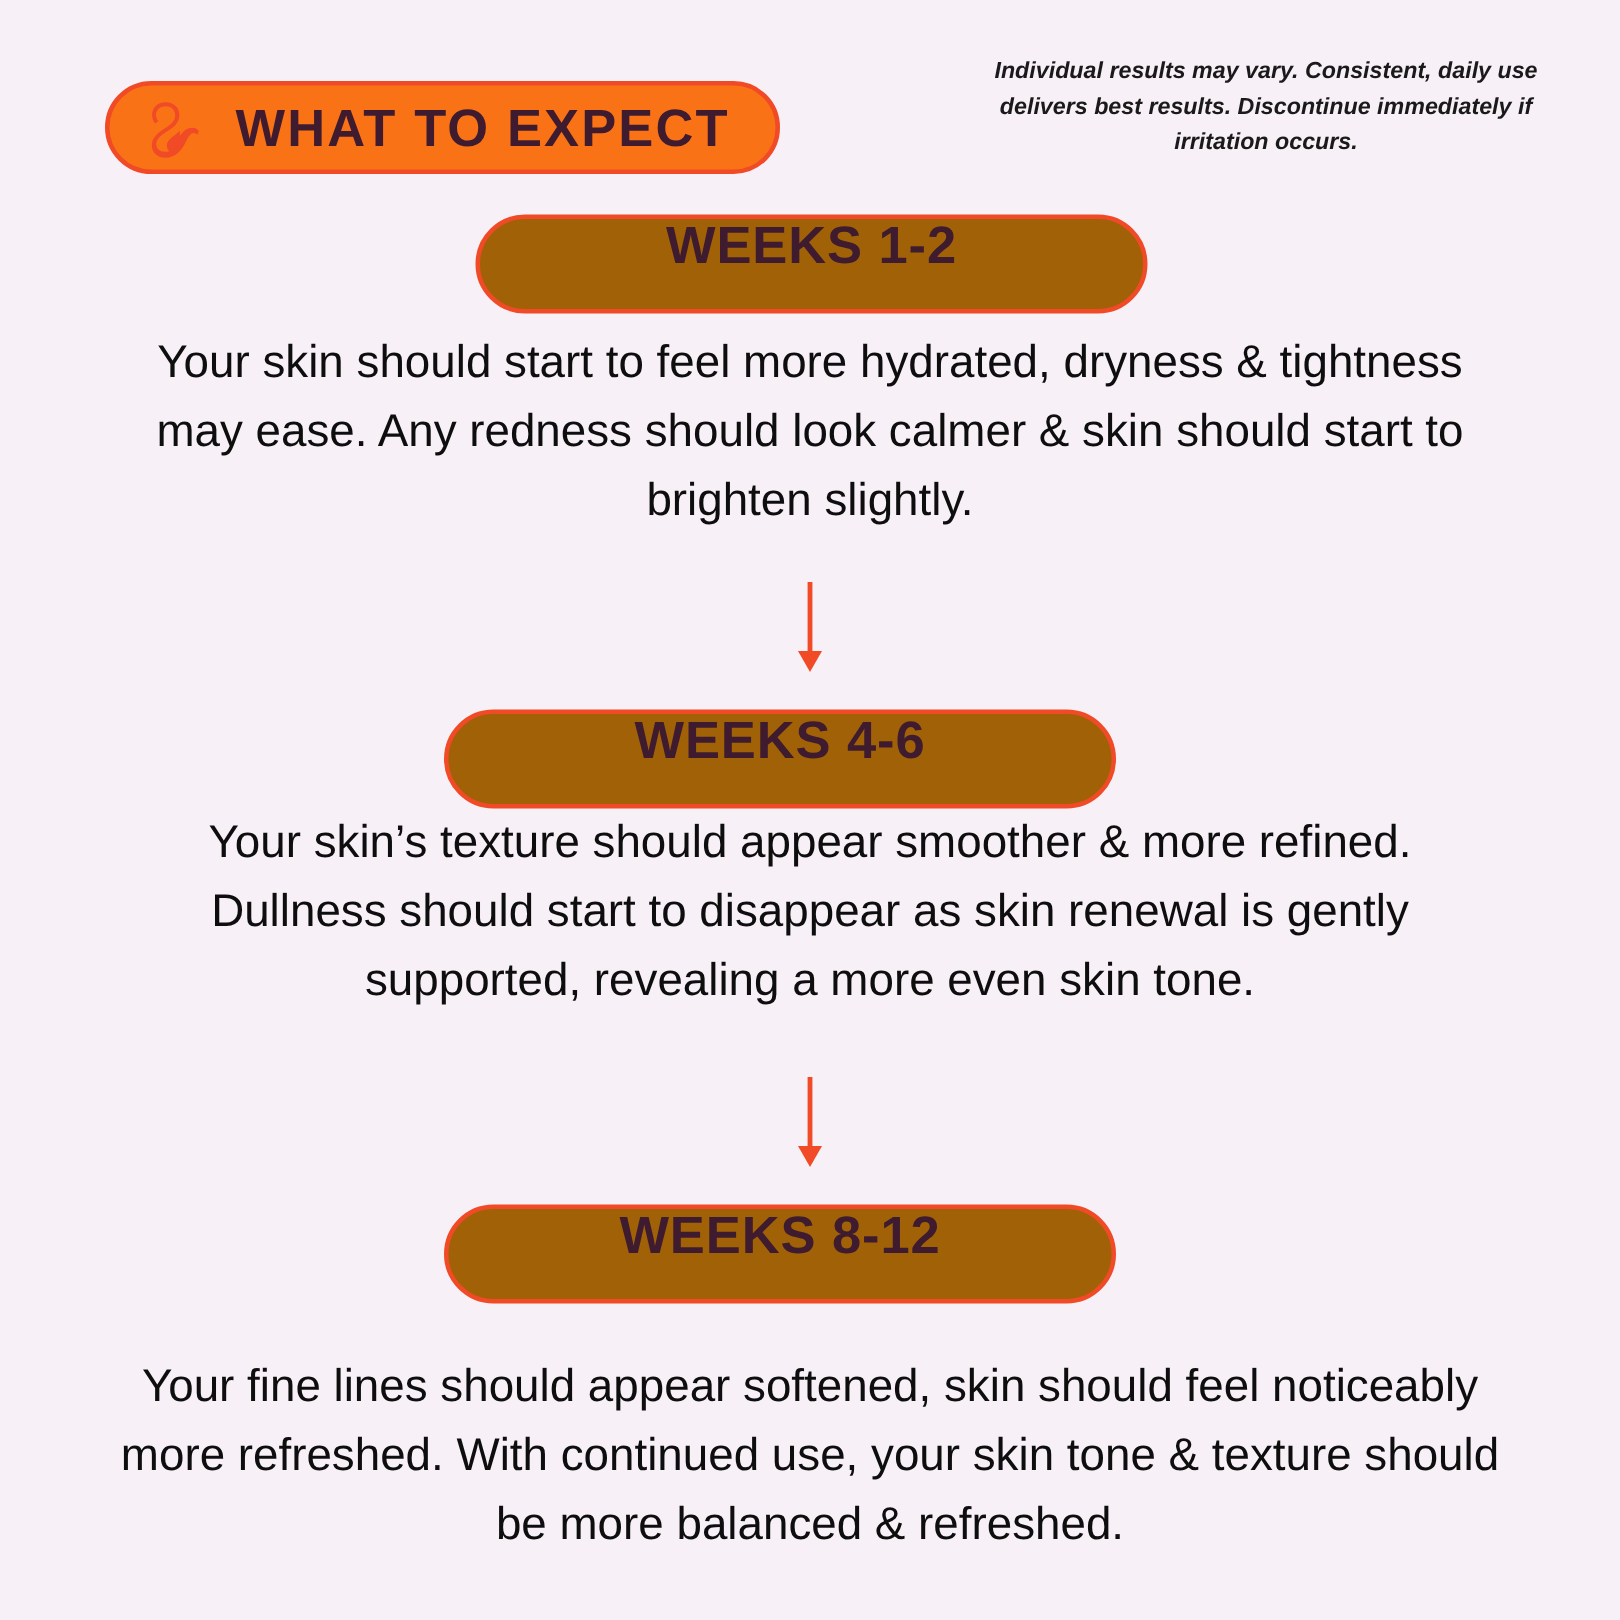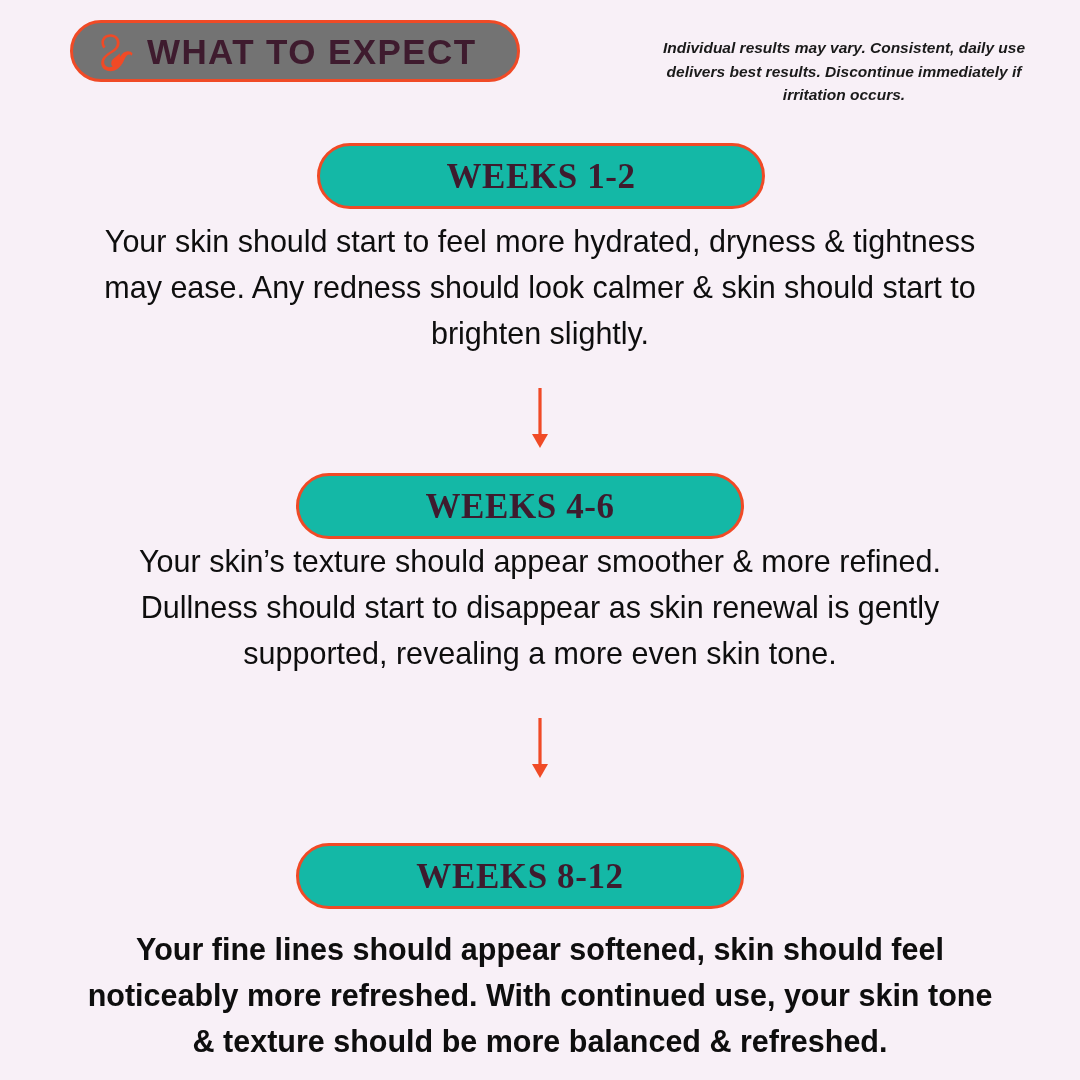--- a/index.html
+++ b/index.html
@@ -20,31 +20,32 @@
     position: absolute;
     top: 0;
     left: 0;
     width: 1080px;
     height: 120px;
   }
 
   .title-pill {
     position: absolute;
     left: 70px;
-    top: 20px;
+    top: 54px;
     width: 450px;
     height: 62px;
     box-sizing: border-box;
-    background: #737373;
+    background: #f97316;
     border: 3px solid #F04A26;
     border-radius: 34px;
     display: flex;
     align-items: center;
     justify-content: flex-start;
     padding-left: 26px;
+    gap: 10px;
   }
 
   .brand-icon {
     width: 34px;
     height: 40px;
     flex: 0 0 auto;
     margin-right: 14px;
     margin-top: 2px;
     display: block;
   }
@@ -74,27 +75,26 @@
   
   .stage {
     position: absolute;
     left: 0;
     width: 1080px;
   }
 
   .stage-pill {
     box-sizing: border-box;
     height: 66px;
-    background: #14b8a6;
+    background: #a16207;
     border: 3px solid #F04A26;
     border-radius: 36px;
     display: flex;
-    align-items: center;
+    align-items: flex-start;
     justify-content: center;
-    font-family: Liberation Serif, serif;
   }
 
   .stage-pill-label {
     font-size: 35px;
     font-weight: bold;
     letter-spacing: 0.6px;
     color: #3E1B2E;
     line-height: 1;
     white-space: nowrap;
   }
@@ -112,22 +112,22 @@
   #stage-1 .stage-pill { margin-left: 317px; width: 448px; }
   #stage-1 .stage-body { width: 900px; margin-top: 10px; }
 
   
   #stage-2 { top: 473px; }
   #stage-2 .stage-pill { margin-left: 296px; width: 448px; }
   #stage-2 .stage-body { width: 920px; }
 
   
   #stage-3 { top: 803px; }
-  #stage-3 .stage-pill { margin-left: 296px; width: 448px; margin-top: 40px; }
-  #stage-3 .stage-body { width: 920px; margin-top: 18px; font-weight: bold; }
+  #stage-3 .stage-pill { margin-left: 296px; width: 448px; }
+  #stage-3 .stage-body { width: 920px; margin-top: 33px; }
 
   
   .arrow {
     position: absolute;
     left: 526px;
     width: 28px;
     height: 62px;
     display: block;
   }
   #arrow-1 { top: 388px; }

